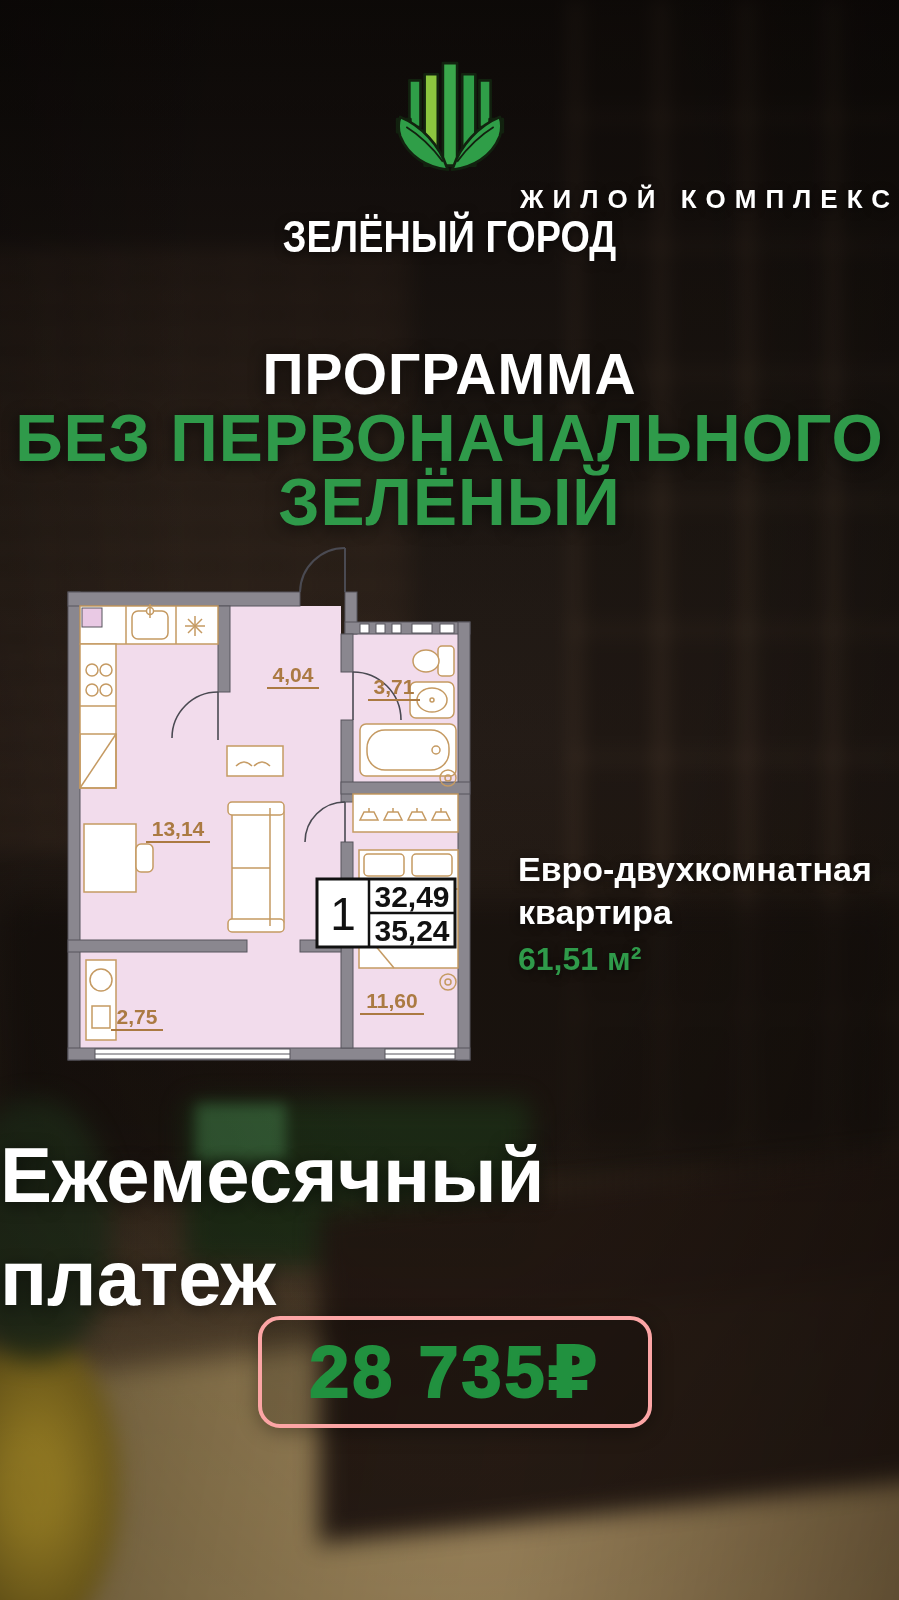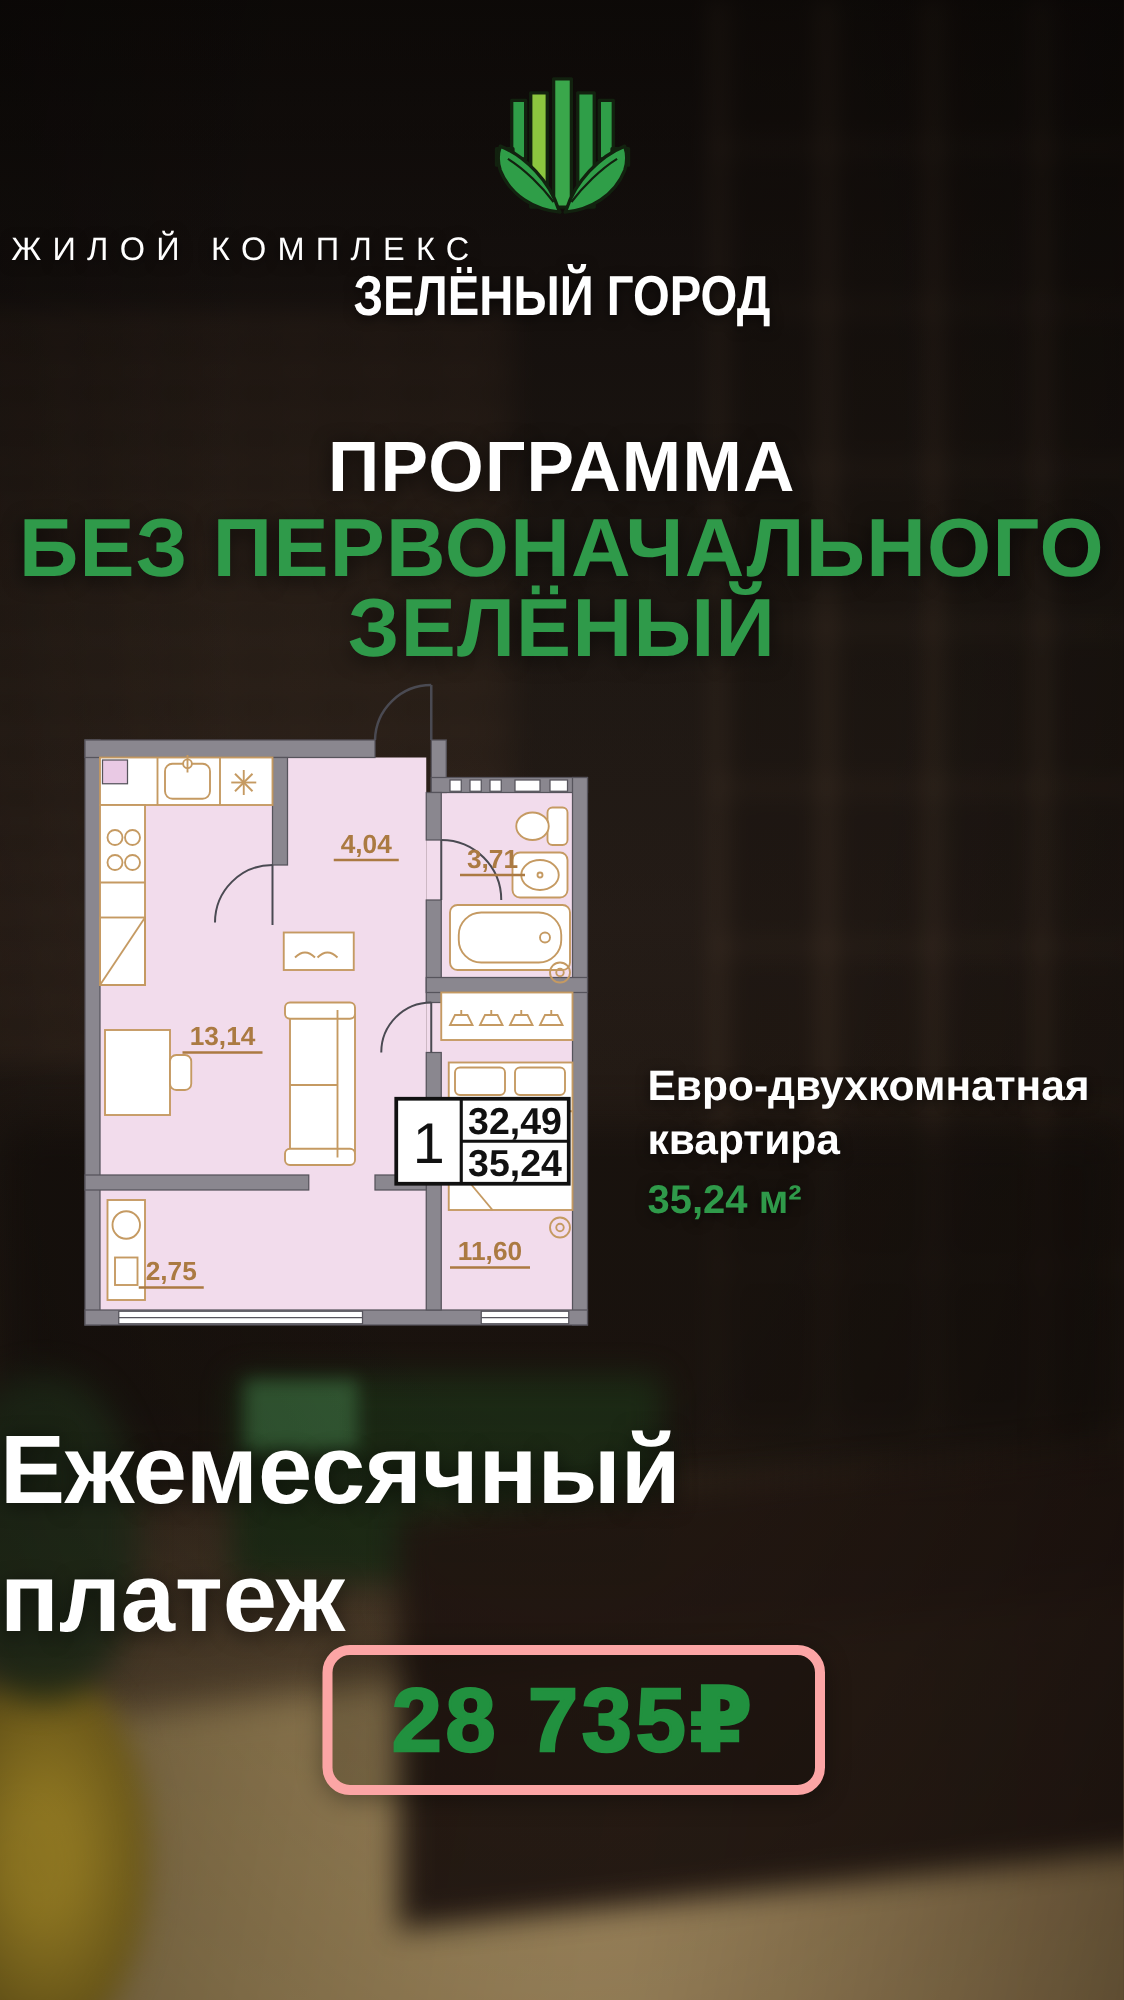--- a/index.html
+++ b/index.html
@@ -30,22 +30,22 @@
   .bg-bush-yellow{left:-55px;top:1330px;width:175px;height:310px;border-radius:50%;filter:blur(11px);
     background:radial-gradient(#c9a72f 20%,#8a7120 70%,rgba(90,70,25,0));}
   .bg-foliage{left:-40px;top:1100px;width:150px;height:260px;border-radius:45%;
     background:#25331d;opacity:.9;filter:blur(13px);}
   .bg-vignette{position:absolute;inset:0;pointer-events:none;
     background:radial-gradient(ellipse at 50% 30%,rgba(0,0,0,0) 40%,rgba(0,0,0,.34) 100%),
                linear-gradient(180deg,rgba(8,6,5,.55) 0%,rgba(8,6,5,.3) 28%,rgba(8,6,5,.16) 55%,rgba(20,15,10,0) 100%);}
 
   
   .logo{position:absolute;left:388px;top:58px;width:124px;height:128px;}
-  .brand-type{position:absolute;left:0;top:184px;width:899px;text-align:left;color:#fff;
-    font-size:26px;font-weight:400;letter-spacing:9px;text-indent:9px;
+  .brand-type{position:absolute;left:0;top:184px;width:899px;text-align:right;color:#fff;
+    font-size:26px;font-weight:700;letter-spacing:9px;text-indent:9px;
     text-shadow:0 2px 10px rgba(0,0,0,.6);}
   .brand-name{position:absolute;left:0;top:211px;width:899px;text-align:center;color:#fff;
     font-size:45px;font-weight:700;letter-spacing:0;transform:scaleX(.84);
     text-shadow:0 2px 10px rgba(0,0,0,.6);}
 
   
   .promo{position:absolute;left:0;top:342px;width:899px;text-align:center;
     font-weight:700;line-height:64px;text-shadow:0 3px 16px rgba(0,0,0,.6);}
   .promo .l1{font-size:57px;color:#ffffff;letter-spacing:1px;}
   .promo .l2,.promo .l3{font-size:66px;color:#2f9a4a;letter-spacing:1px;}
@@ -63,21 +63,21 @@
   .wm-main{fill:rgba(255,255,255,.27);font-family:"Liberation Serif",serif;font-size:122px;font-weight:700;letter-spacing:10px;}
 
   
   .apt{position:absolute;left:518px;top:800px;color:#fff;text-shadow:0 2px 10px rgba(0,0,0,.6);margin-top:48px;}
   .apt .t{font-size:34px;font-weight:700;line-height:43px;}
   .apt .area{margin-top:7px;font-size:32px;font-weight:700;color:#2f9a4a;}
 
   
   .monthly{position:absolute;left:0;top:1124px;width:899px;color:#fff;
     font-size:78px;font-weight:700;line-height:103px;text-shadow:0 3px 16px rgba(0,0,0,.55);}
-  .price-box{position:absolute;left:258px;top:1316px;width:386px;height:104px;border:8px solid #fca5a5;
+  .price-box{position:absolute;left:258px;top:1316px;width:386px;height:104px;border:4px solid #fca5a5;
     border-radius:22px;background:rgba(0,0,0,.16);display:flex;align-items:center;justify-content:center;
     box-shadow:0 4px 20px rgba(0,0,0,.35);}
   .price{font-family:"Liberation Sans","DejaVu Sans",sans-serif;font-size:72px;font-weight:700;
     color:#21913f;letter-spacing:3px;-webkit-text-stroke:2px #21913f;}
 </style>
 </head>
 <body>
 
 <div class="poster">
 
@@ -295,21 +295,21 @@
         <text class="legend-num" x="348" y="363" text-anchor="middle">32,49</text>
         <text class="legend-num" x="348" y="397" text-anchor="middle">35,24</text>
       </g>
     </svg>
   </div>
 
 
   <div class="apt">
     <div class="t">Евро-двухкомнатная</div>
     <div class="t">квартира</div>
-    <div class="area">35,24 м²</div>
+    <div class="area">61,51 м²</div>
   </div>
 
   <div class="monthly">
     <div>Ежемесячный</div>
     <div>платеж</div>
   </div>
   <div class="price-box">
     <div class="price"><span>28 735</span><span>₽</span></div>
   </div>
 

